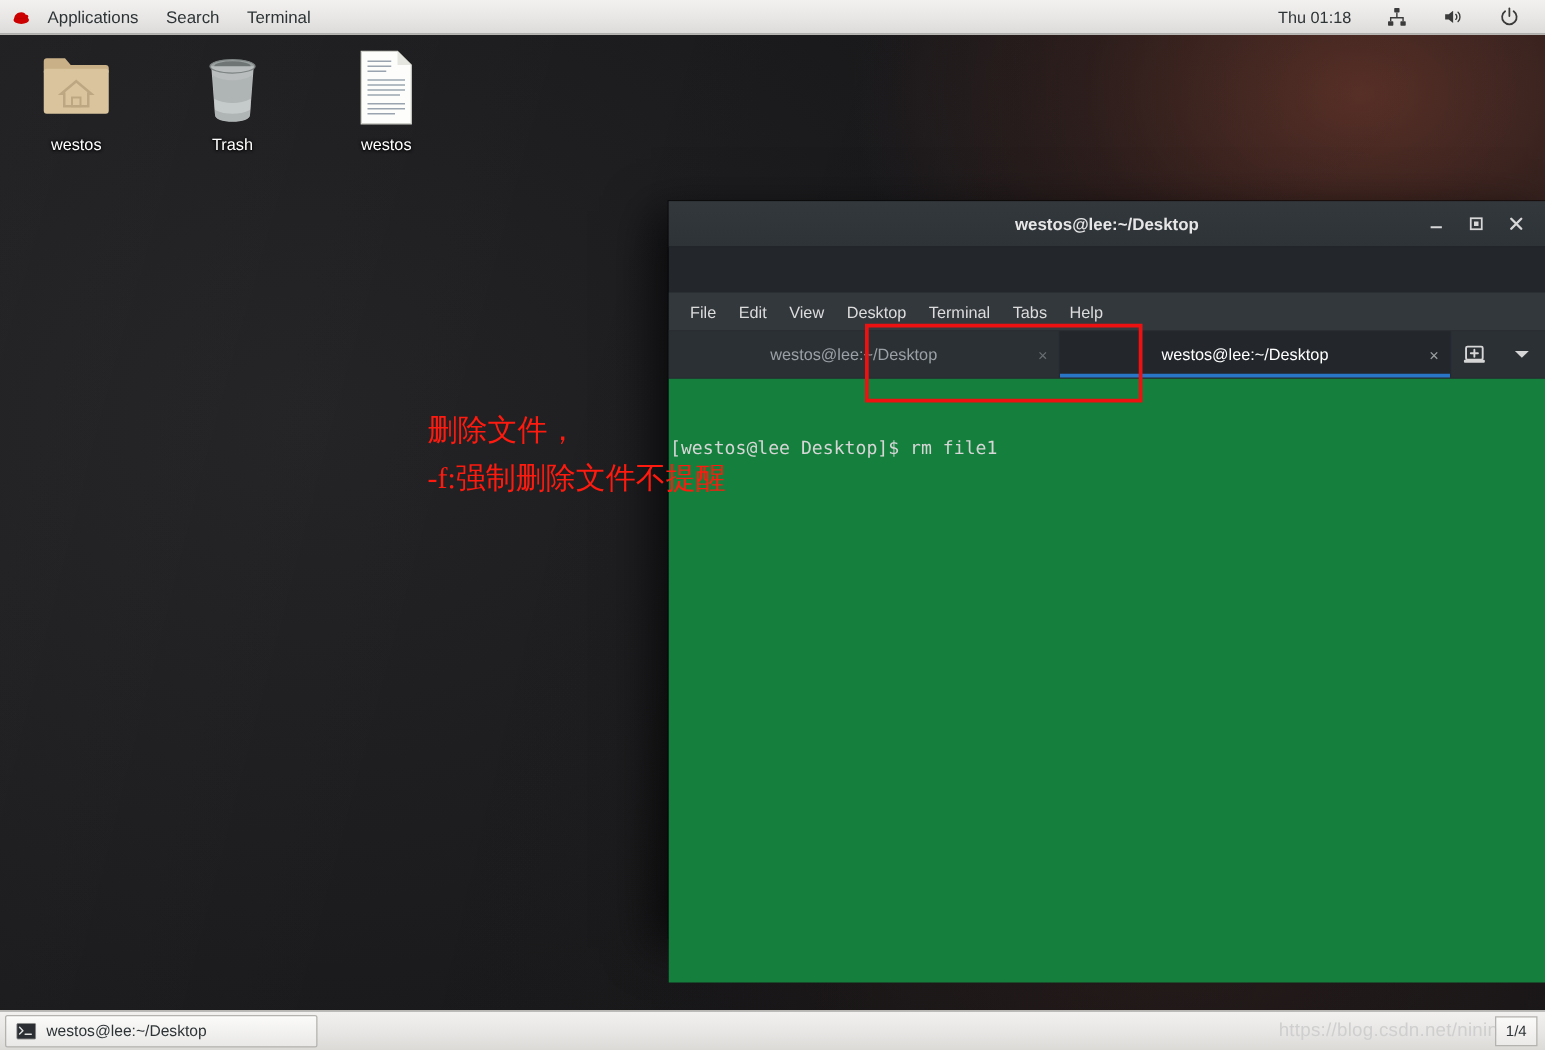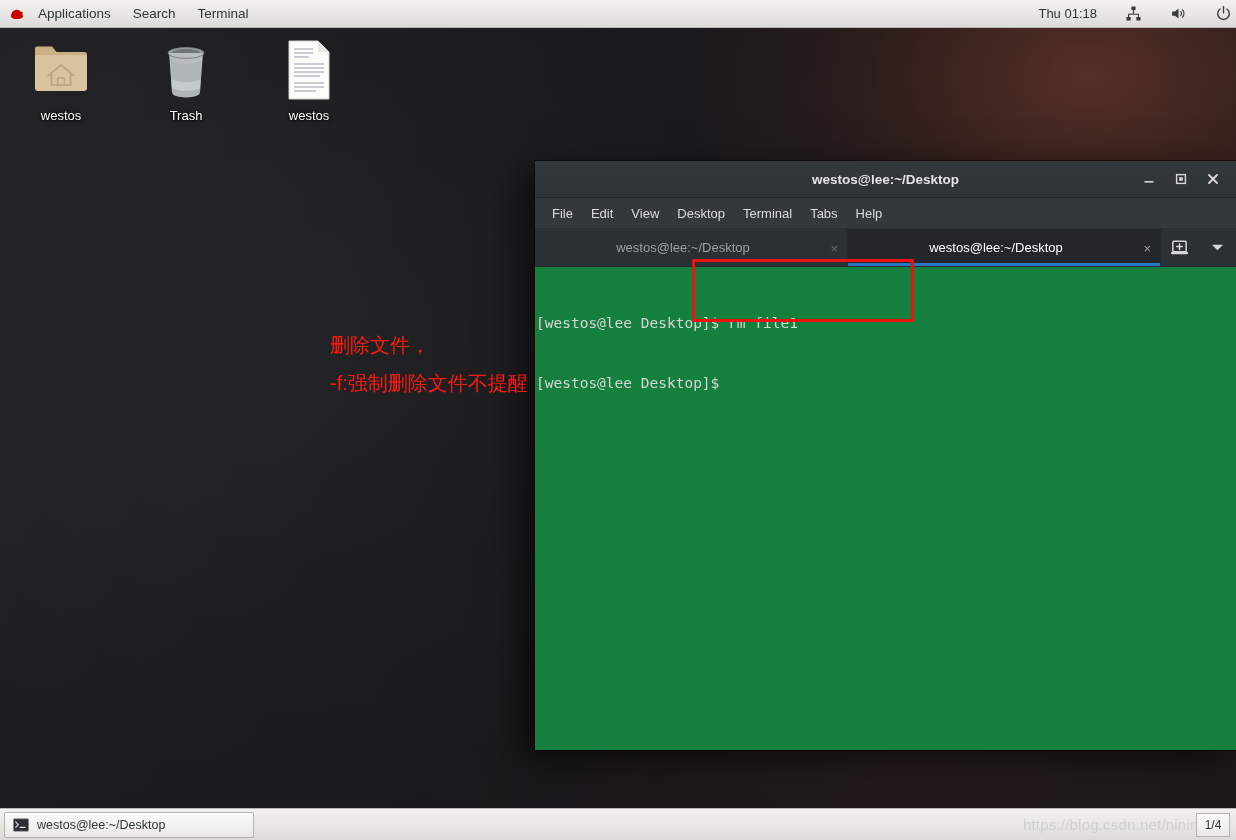--- a/index.html
+++ b/index.html
@@ -43,21 +43,21 @@
     display: flex; align-items: center;
     font-size: 13.5px; color: #2e3436; text-align: right;
   }
   .panel-menu {
     padding: 0 11px; height: 28px; line-height: 28px; cursor: default;
     color: #2e3436; white-space: nowrap;
   }
   #rh-logo { margin-left: 8px; margin-right: 1px; width: 18px; height: 18px; display: block; }
   #panel-right {
     margin-left: auto; display: flex; align-items: center; gap: 28px;
-    padding-right: 4px; font-size: 13px; color: #2e3436;
+    padding-right: 20px; font-size: 13px; color: #2e3436;
   }
   #panel-clock { white-space: nowrap; }
   .panel-icon { width: 17px; height: 17px; display: block; }
 
   
   .desk-icon {
     position: absolute; width: 96px; text-align: center; cursor: default;
   }
   .desk-icon .glyph { height: 68px; display: flex; align-items: center; justify-content: center; }
   .desk-icon .lbl {
@@ -90,21 +90,21 @@
     padding-right: 14px; position: relative; z-index: 2;
   }
   .win-btn {
     width: 18px; height: 18px; display: flex; align-items: center; justify-content: center;
     color: #d7d7d7; cursor: default;
   }
 
   #term-menubar {
     height: 31px; background: #33383d;
     display: flex; align-items: center; padding-left: 8px;
-    font-size: 13px; color: #dcdcdc; border-bottom: 1px solid #2a2e32;
+    font-size: 13px; color: #dcdcdc; border-bottom: 1px solid #2a2e32; margin-top: 36px;
   }
   .term-menu { padding: 0 9px; height: 31px; line-height: 31px; cursor: default; white-space: nowrap; }
 
   #term-tabbar {
     height: 38px; background: #2b3035; display: flex; align-items: stretch;
     border-bottom: 1px solid #232贝;
     border-bottom: 1px solid #232a2f;
   }
   .term-tab {
     flex: 1 1 0; min-width: 0; position: relative;
@@ -138,23 +138,23 @@
     white-space: pre; padding-left: 1px;
   }
   .term-line { height: 20px; }
 
   
   #anno-box {
     position: absolute; left: 692px; top: 259px; width: 222px; height: 63px;
     border: 3px solid #ee1111; z-index: 40; pointer-events: none;
   }
   #anno-text {
-    position: absolute; left: 330px; top: 326px; z-index: 41;
-    color: #ff1a0f; font-size: 20px; line-height: 38px;
-    font-family: Liberation Sans, sans-serif;
+    position: absolute; left: 342px; top: 326px; z-index: 41;
+    color: #ff1a0f; font-size: 24px; line-height: 38px;
+    font-family: Liberation Serif, serif;
     white-space: pre; pointer-events: none;
   }
 
   
   #taskbar {
     position: absolute; left: 0; bottom: 0; width: 1236px; height: 32px;
     background: linear-gradient(180deg, #f2f1f0 0%, #e7e6e4 55%, #dbdad7 100%);
     border-top: 1px solid #b9b7b4;
     display: flex; align-items: center;
   }
@@ -322,21 +322,20 @@
       <div id="tab-dropdown">
         <svg width="13" height="9" viewBox="0 0 14 9">
             <path d="M1 1.5 L7 7.5 L13 1.5 Z" fill="currentColor"></path>
           </svg>
       </div>
     </div>
 
     <div id="term-body">
       <div id="term-text">
         <div class="term-line">[westos@lee Desktop]$ rm file1</div>
-        <div class="term-line">[westos@lee Desktop]$</div>
       </div>
     </div>
   </div>
 
   <div id="anno-box"></div>
   <div id="anno-text"><span>删除文件，</span>
 <span>-f:强制删除文件不提醒</span></div>
 
   <div id="taskbar">
     <div id="task-item">

